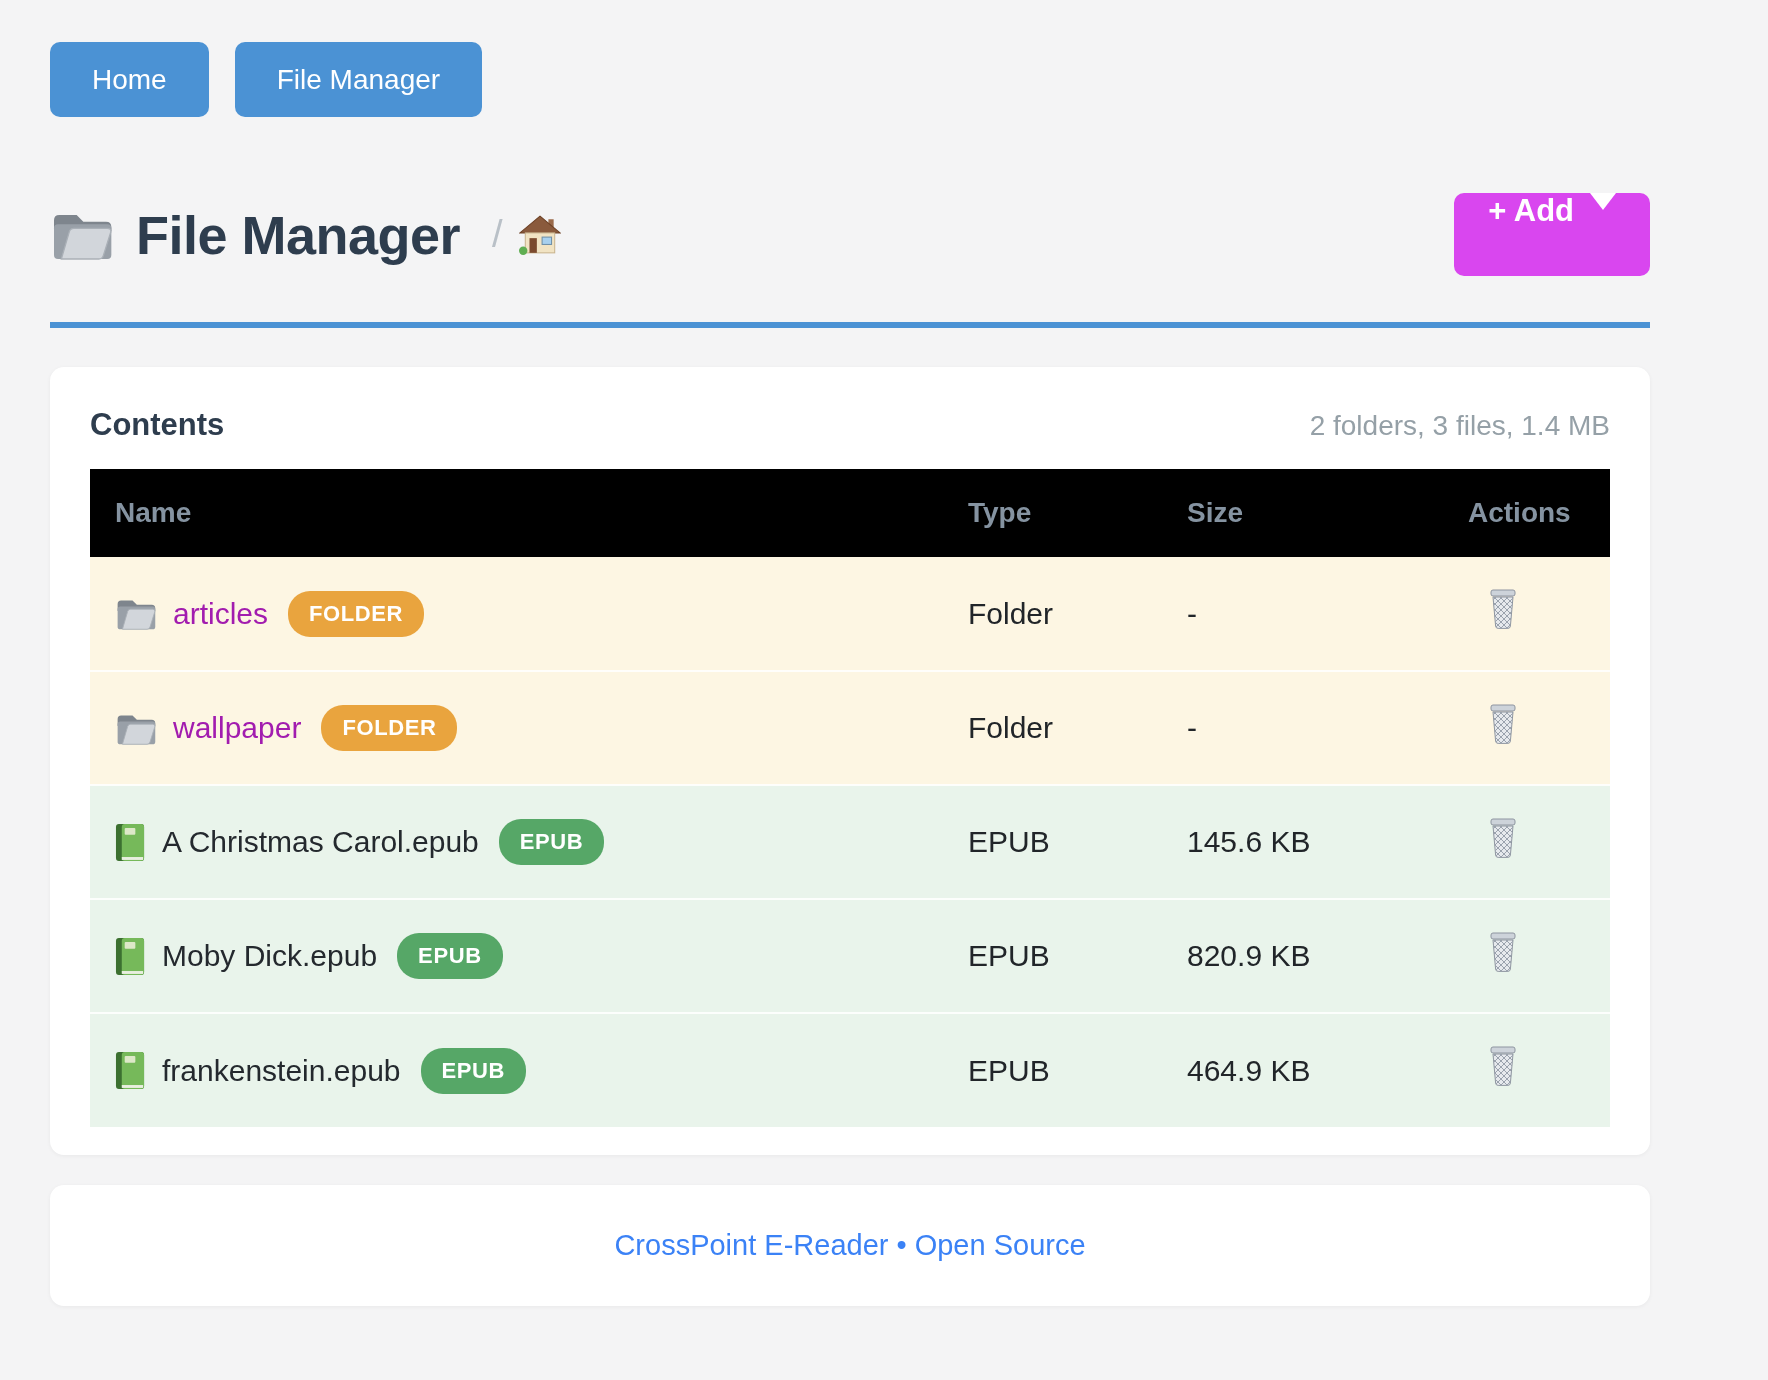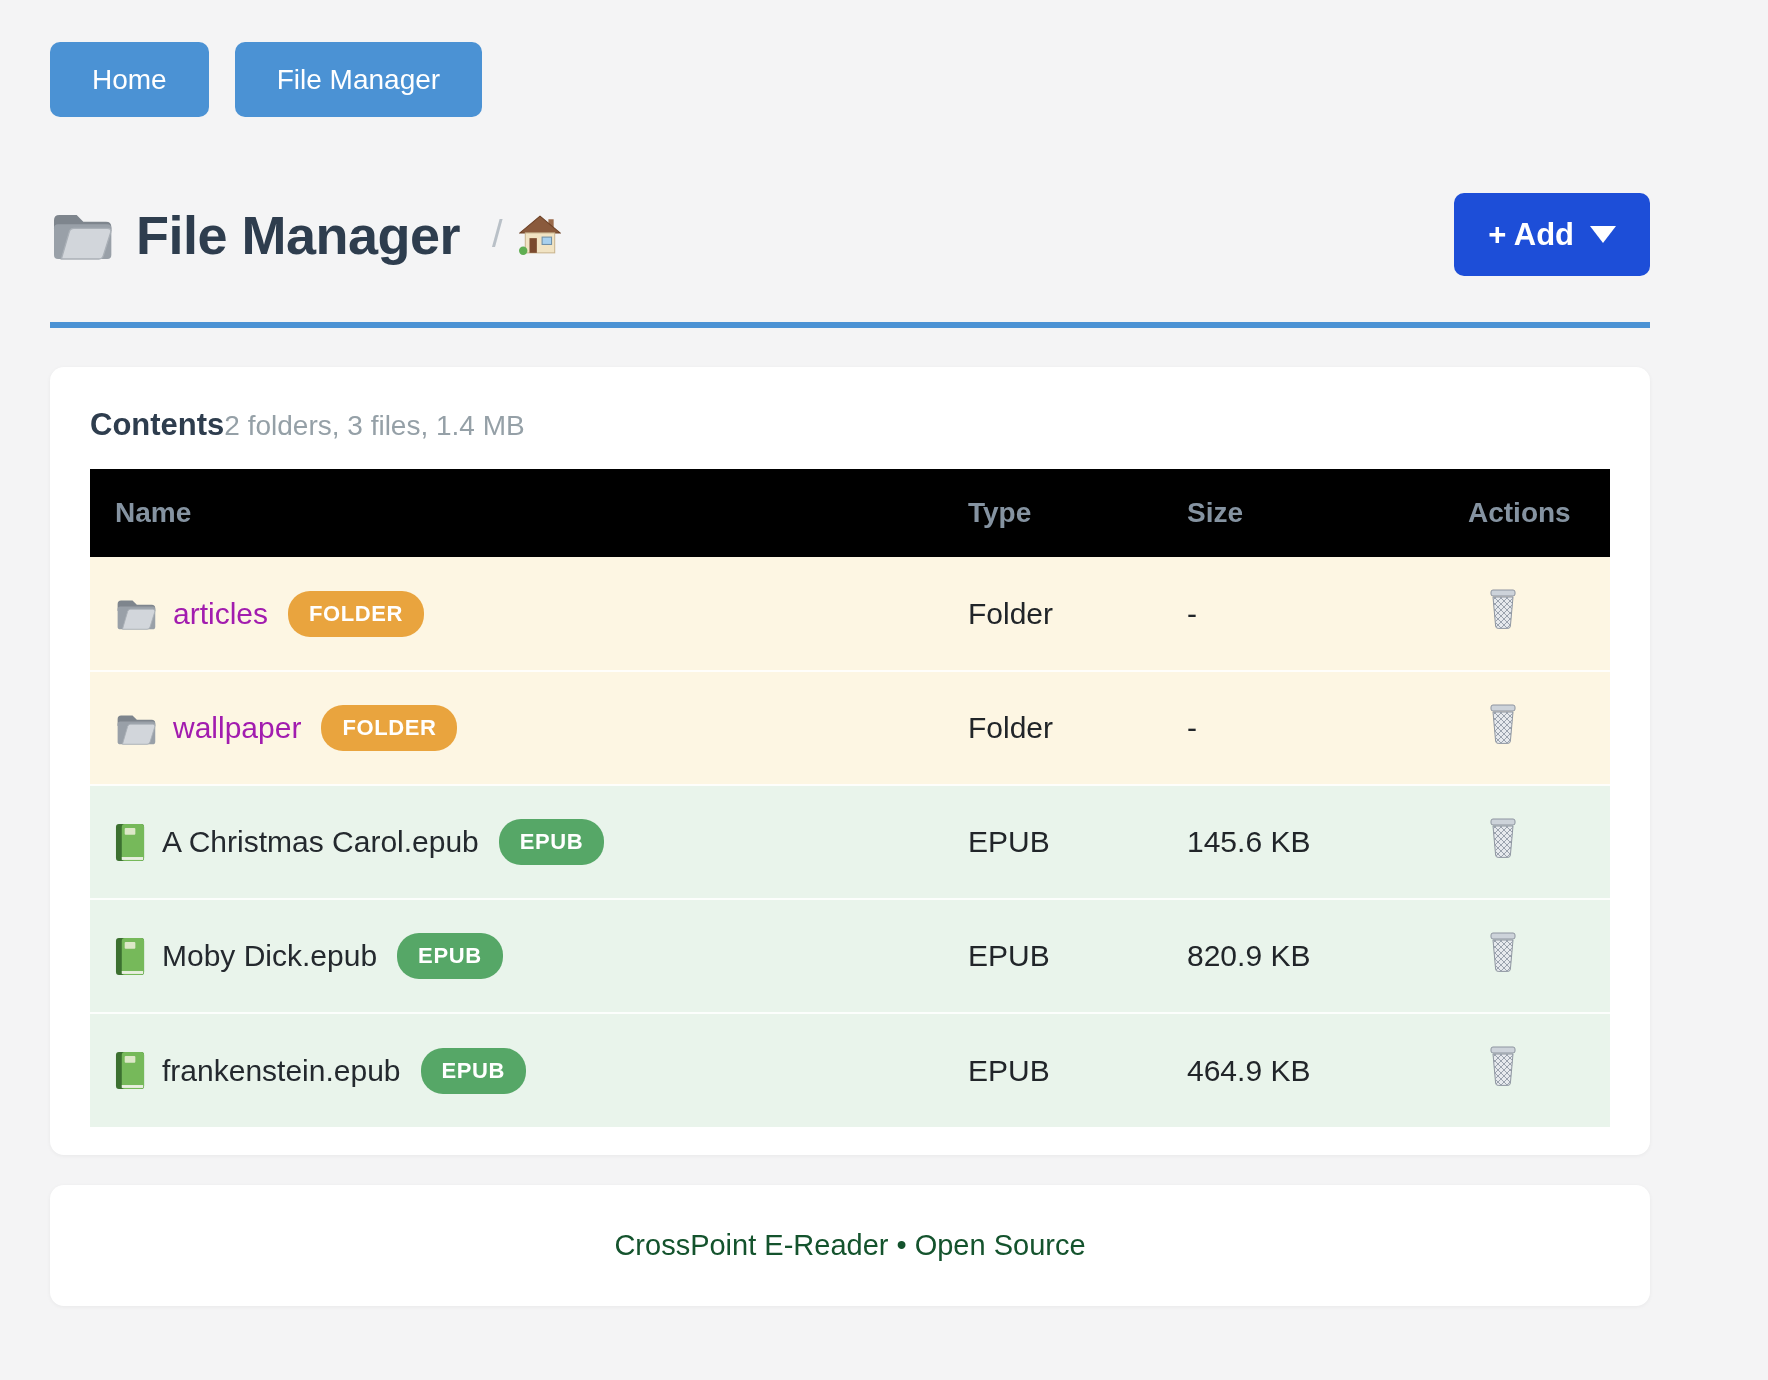--- a/index.html
+++ b/index.html
@@ -25,41 +25,41 @@
 
   
   .title-row { margin-top: 76px; display: flex; align-items: center; justify-content: space-between; }
   .title-left { display: flex; align-items: center; }
   .title-icon { width: 64px; height: 56px; margin-right: 22px; flex: 0 0 auto; }
   h1.page-title { margin: 0; font-size: 54px; font-weight: bold; color: #2e3d4e; letter-spacing: -0.5px; }
   .crumb-sep { font-size: 38px; color: #b9c0c7; margin: 0 16px 0 32px; font-weight: 300; }
   .crumb-home { width: 42px; height: 40px; display: inline-flex; cursor: pointer; }
 
   .add-btn {
-    display: inline-flex; align-items: center; gap: 16px;
+    display: inline-flex; gap: 16px;
     height: 83px; padding: 0 34px;
-    background: #1d4ed8; color: #fff;
+    background: #d946ef; color: #fff;
     border: none; border-radius: 10px;
     font-size: 31px; font-weight: bold; font-family: inherit; cursor: pointer;
   }
   .caret-down {
     width: 0; height: 0; display: inline-block;
     border-left: 13px solid transparent; border-right: 13px solid transparent;
     border-top: 17px solid #ffffff;
   }
 
   .title-hr { margin-top: 46px; height: 6px; background: #4b92d4; }
 
   
   .card {
     margin-top: 39px; background: #ffffff; border-radius: 14px;
     box-shadow: 0 1px 4px rgba(0,0,0,0.05);
     padding: 40px 40px 28px 40px;
   }
-  .card-head { display: flex; align-items: baseline; margin-bottom: 26px; }
+  .card-head { display: flex; align-items: baseline; justify-content: space-between; margin-bottom: 26px; }
   .card-title { margin: 0; font-size: 31px; font-weight: bold; color: #2e3d4e; }
   .summary { font-size: 28px; color: #95a0a7; }
 
   table.files { width: 100%; border-collapse: collapse; table-layout: fixed; }
   col.col-name { width: 878px; }
   col.col-type { width: 219px; }
   col.col-size { width: 281px; }
   col.col-actions { width: 142px; }
 
   thead tr { height: 88px; background: #000000; }
@@ -88,21 +88,21 @@
   tr.row-epub   .badge { background: #56a767; }
 
   td.c-actions { padding-left: 18px; }
   .trash-btn { background: none; border: none; padding: 0; cursor: pointer; display: inline-flex; }
 
   
   .footer-card {
     margin-top: 30px; height: 121px; background: #ffffff; border-radius: 14px;
     box-shadow: 0 1px 4px rgba(0,0,0,0.05);
     display: flex; align-items: center; justify-content: center;
-    font-size: 29px; color: #14532d;
+    font-size: 29px; color: #3b82f6;
   }
   .svg-defs { position: absolute; width: 0; height: 0; }
 </style>
 </head>
 <body>
 
 <svg class="svg-defs" aria-hidden="true">
   <defs>
     <pattern id="mesh" width="6" height="6" patternUnits="userSpaceOnUse">
       <path d="M0 6 L6 0 M0 0 L6 6" stroke="#9aa2ad" stroke-width="1"></path>

